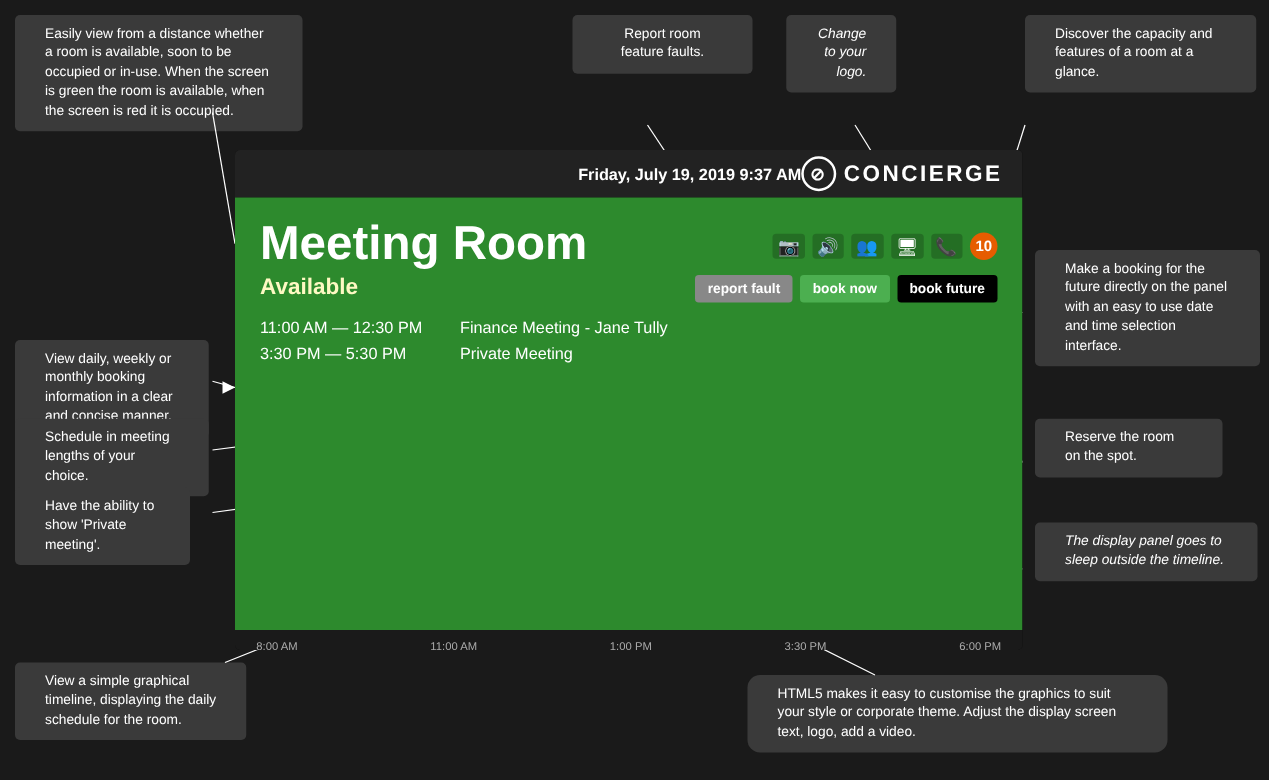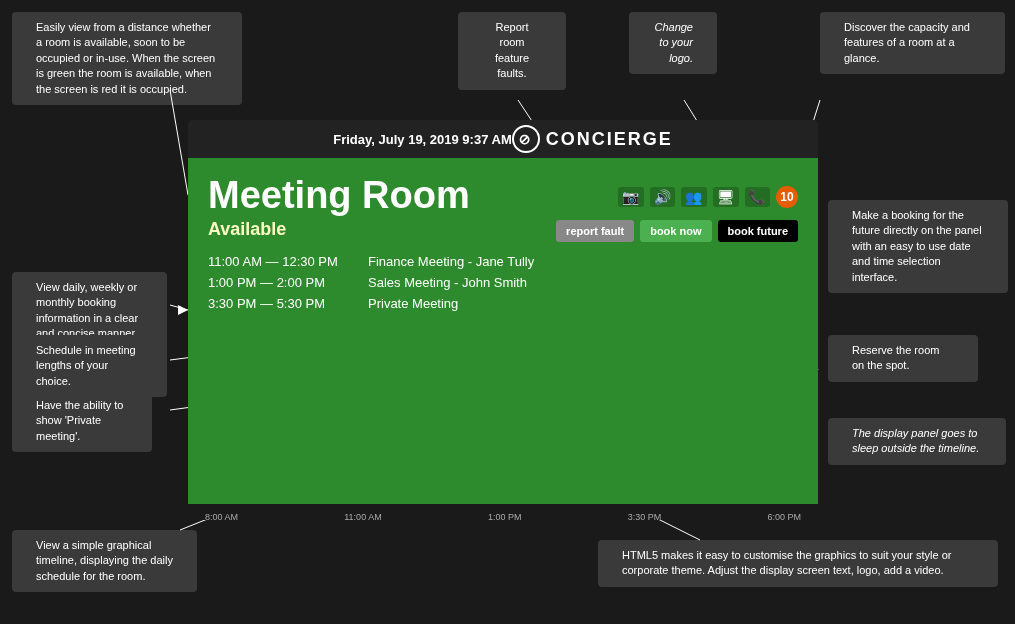--- a/index.html
+++ b/index.html
@@ -32,21 +32,21 @@
       height: 400px;
       background: #111;
       border-radius: 4px;
       overflow: hidden;
     }
 
     .panel-header {
       background: #222;
       padding: 8px 16px;
       display: flex;
-      justify-content: center;
+      justify-content: flex-end;
       align-items: center;
       height: 38px;
     }
 
     .panel-header-date {
       color: #fff;
       font-size: 13px;
       font-weight: bold;
     }
 
@@ -165,31 +165,31 @@
     .timeline-bar {
       height: 22px;
       background: #006600;
       position: relative;
       border: 1px solid #004400;
       overflow: hidden;
     }
 
     
     #tt-topleft { top: 12px; left: 12px; width: 230px; }
-    #tt-topmidleft { top: 12px; left: 458px; width: 108px; text-align: center; }
+    #tt-topmidleft { top: 12px; left: 458px; width: 144px; text-align: center; }
     #tt-topmidright { top: 12px; left: 629px; width: 88px; text-align: right; font-style: italic; }
     #tt-topright { top: 12px; left: 820px; width: 185px; }
     #tt-midleft { top: 272px; left: 12px; width: 155px; }
     #tt-sched-length { top: 335px; left: 12px; width: 155px; }
     #tt-private { top: 390px; left: 12px; width: 140px; }
     #tt-bookfuture { top: 200px; left: 828px; width: 180px; }
     #tt-bookspot { top: 335px; left: 828px; width: 150px; }
     #tt-sleep { top: 418px; left: 828px; width: 178px; font-style: italic; }
     #tt-timeline { top: 530px; left: 12px; width: 185px; }
-    #tt-html5 { top: 540px; left: 598px; width: 400px; }
+    #tt-html5 { top: 540px; left: 598px; width: 336px; border-radius: 10px; }
   </style>
 </head>
 <body>
 
 <div class="tooltip-box" id="tt-topleft">
   <span>Easily view from a distance whether a room is available, soon to be occupied or in-use. When the screen is green the room is available, when the screen is red it is occupied.</span>
 </div>
 
 <div class="tooltip-box" id="tt-topmidleft">
   <span>Report room feature faults.</span>
@@ -301,24 +301,20 @@
         <button class="btn btn-darkgreen">book future</button>
       </div>
     </div>
 
     <div class="schedule-list">
       <div class="schedule-item">
         <span class="schedule-time">11:00 AM — 12:30 PM</span>
         <span class="schedule-name">Finance Meeting - Jane Tully</span>
       </div>
       <div class="schedule-item">
-        <span class="schedule-time">1:00 PM — 2:00 PM</span>
-        <span class="schedule-name">Sales Meeting - John Smith</span>
-      </div>
-      <div class="schedule-item">
         <span class="schedule-time">3:30 PM — 5:30 PM</span>
         <span class="schedule-name">Private Meeting</span>
       </div>
     </div>
   </div>
 
   <div class="timeline-section">
     <div style="position:relative; margin: 0 5px;">
       <div style="display:flex; justify-content:space-between; color:#aaa; font-size:9px; margin-bottom:2px; padding: 0 2px;">
         <span>8:00 AM</span>

